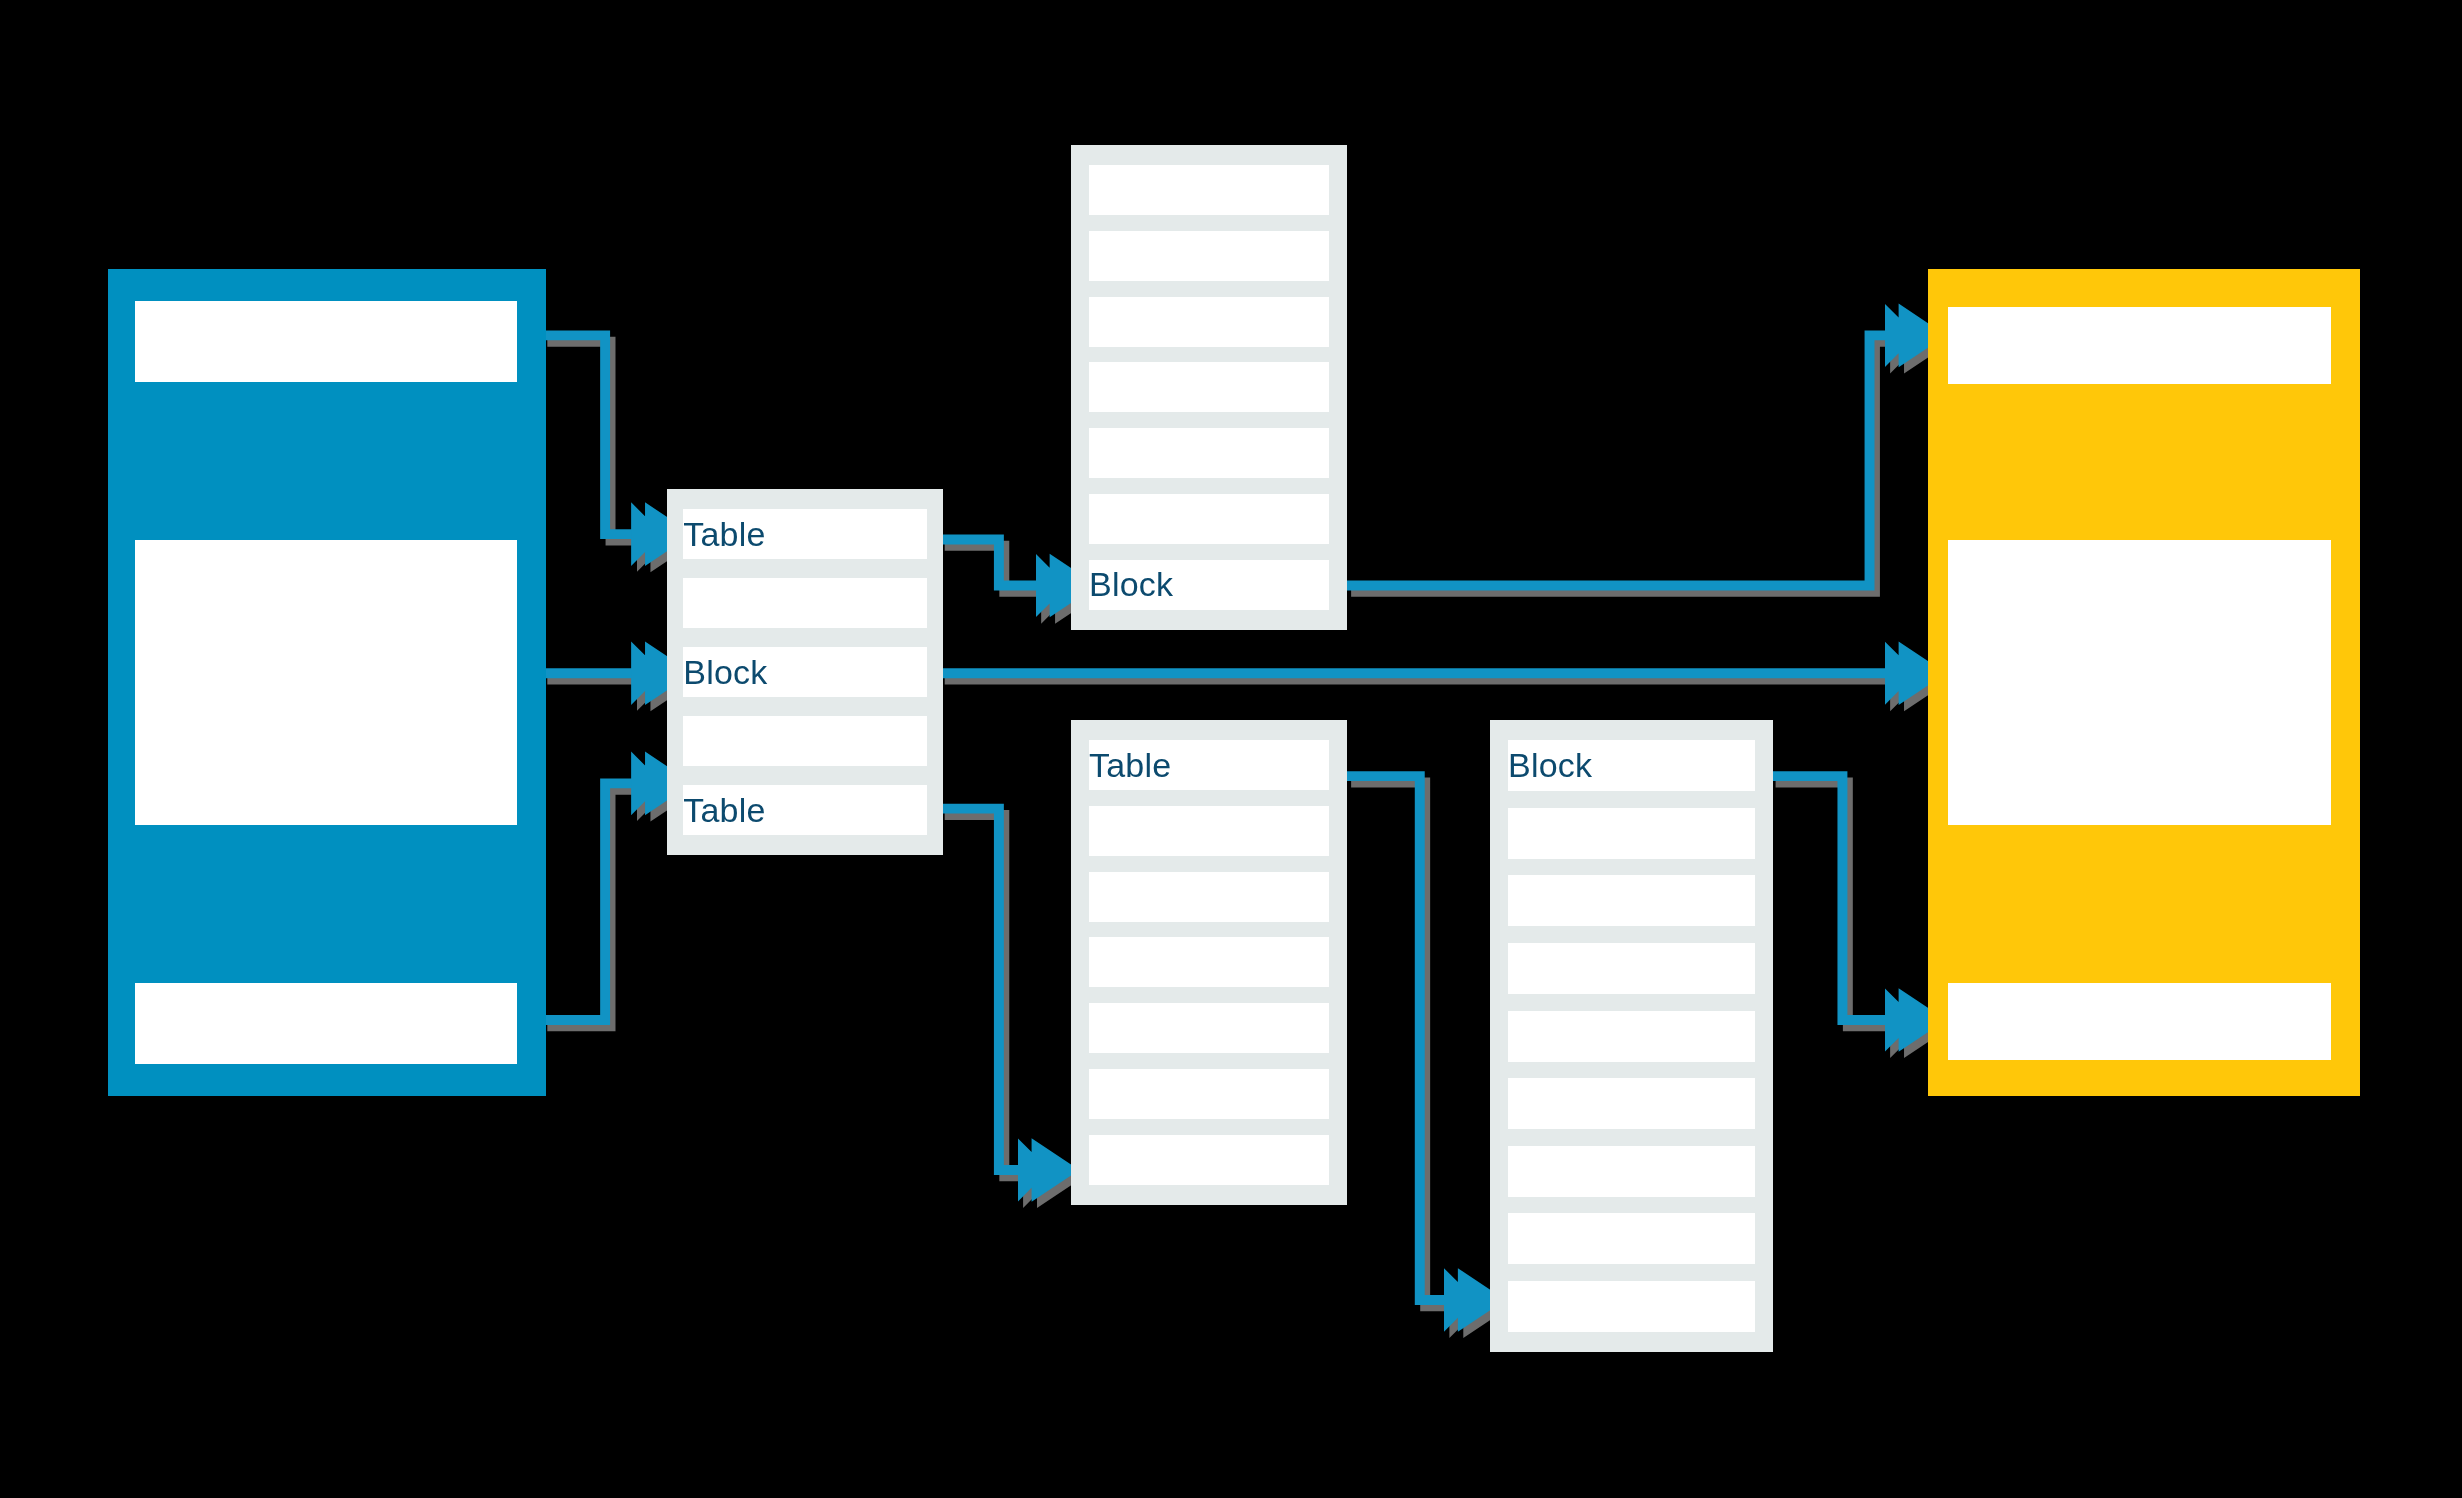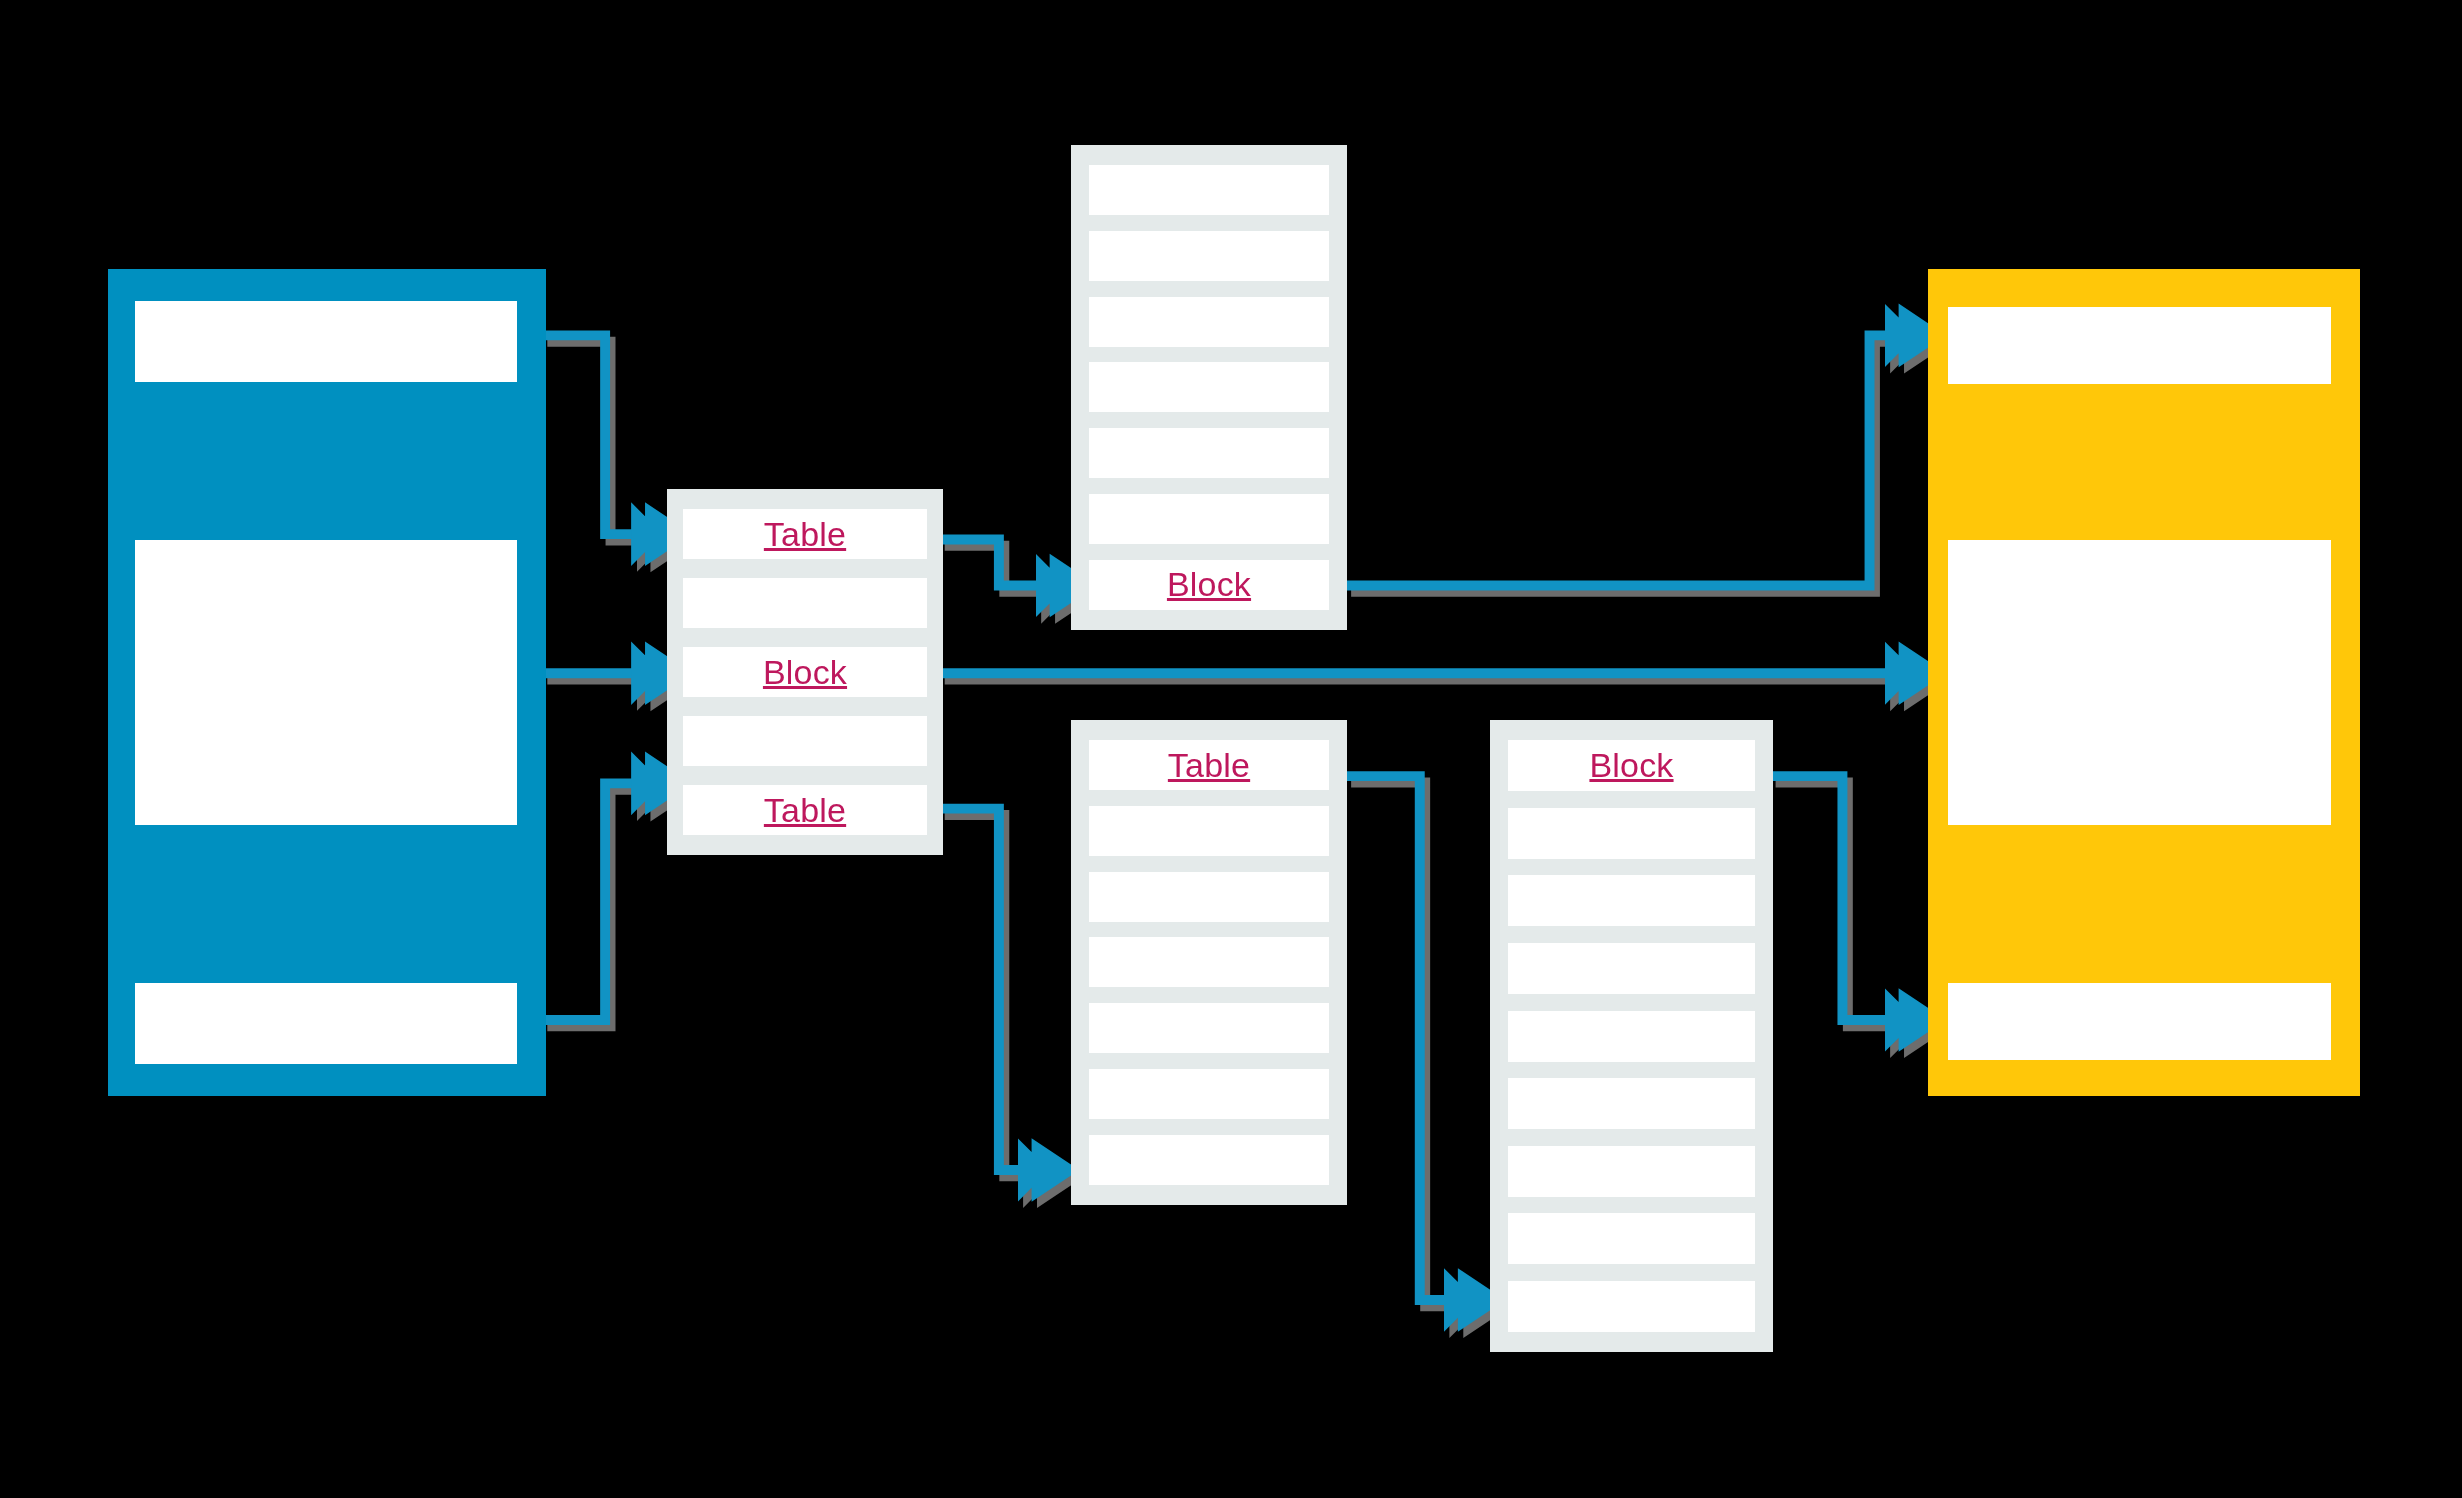--- a/index.html
+++ b/index.html
@@ -43,24 +43,23 @@
     position: absolute;
     left: 0; right: 0; top: 0; bottom: 0;
     display: flex;
     flex-direction: column;
     justify-content: space-between;
   }
   .node.stack .row {
     background: #ffffff;
     display: flex;
     align-items: center;
-    justify-content: center;
-    color: #be185d;
+    justify-content: flex-start;
+    color: #0c4a6e;
     white-space: nowrap;
-    text-decoration: underline;
   }
   .row-label {
     font-weight: 400;
     letter-spacing: 0.2px;
   }
 
   
   #wires {
     position: absolute;
     left: 0; top: 0;

